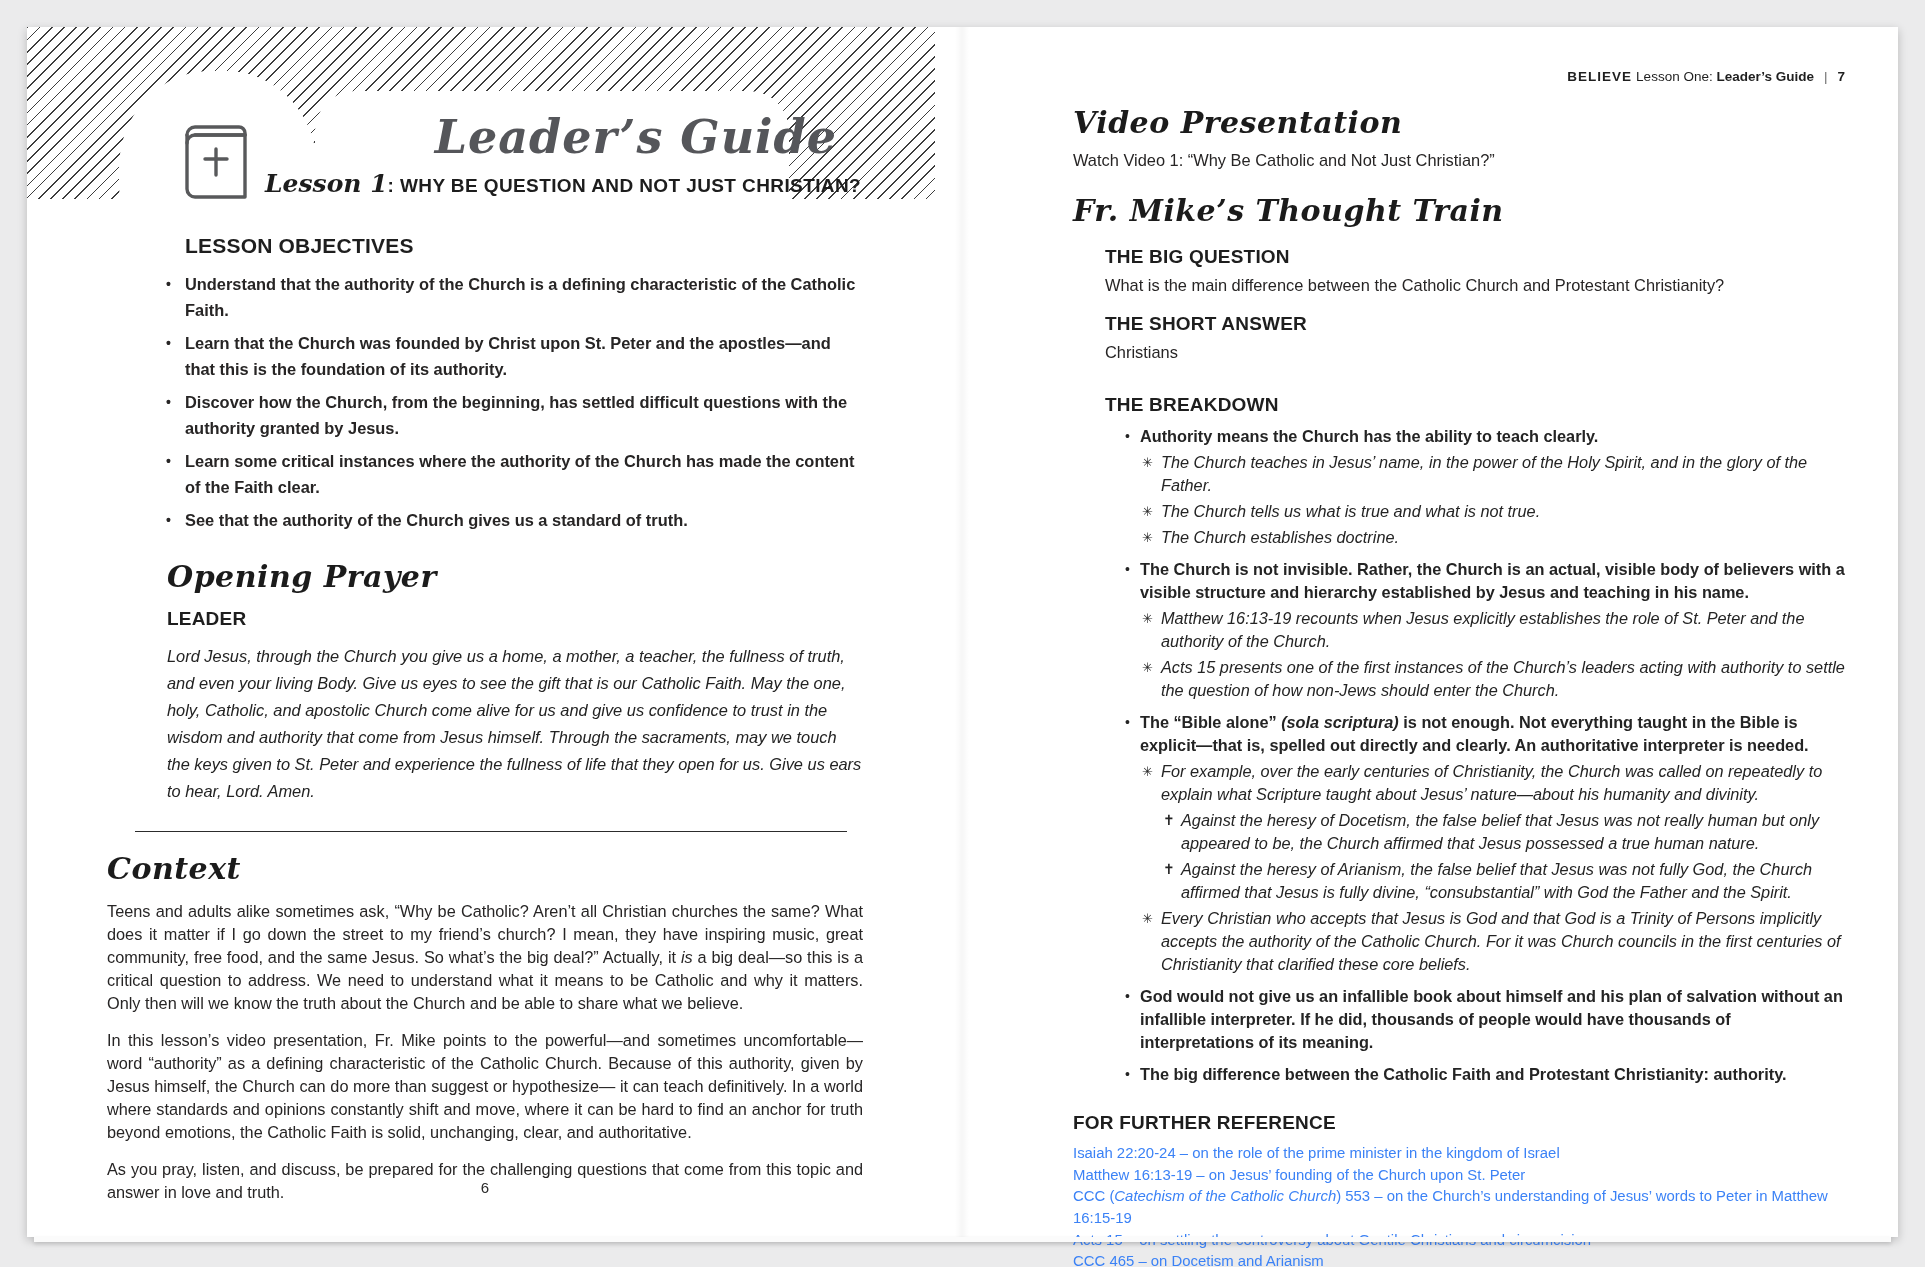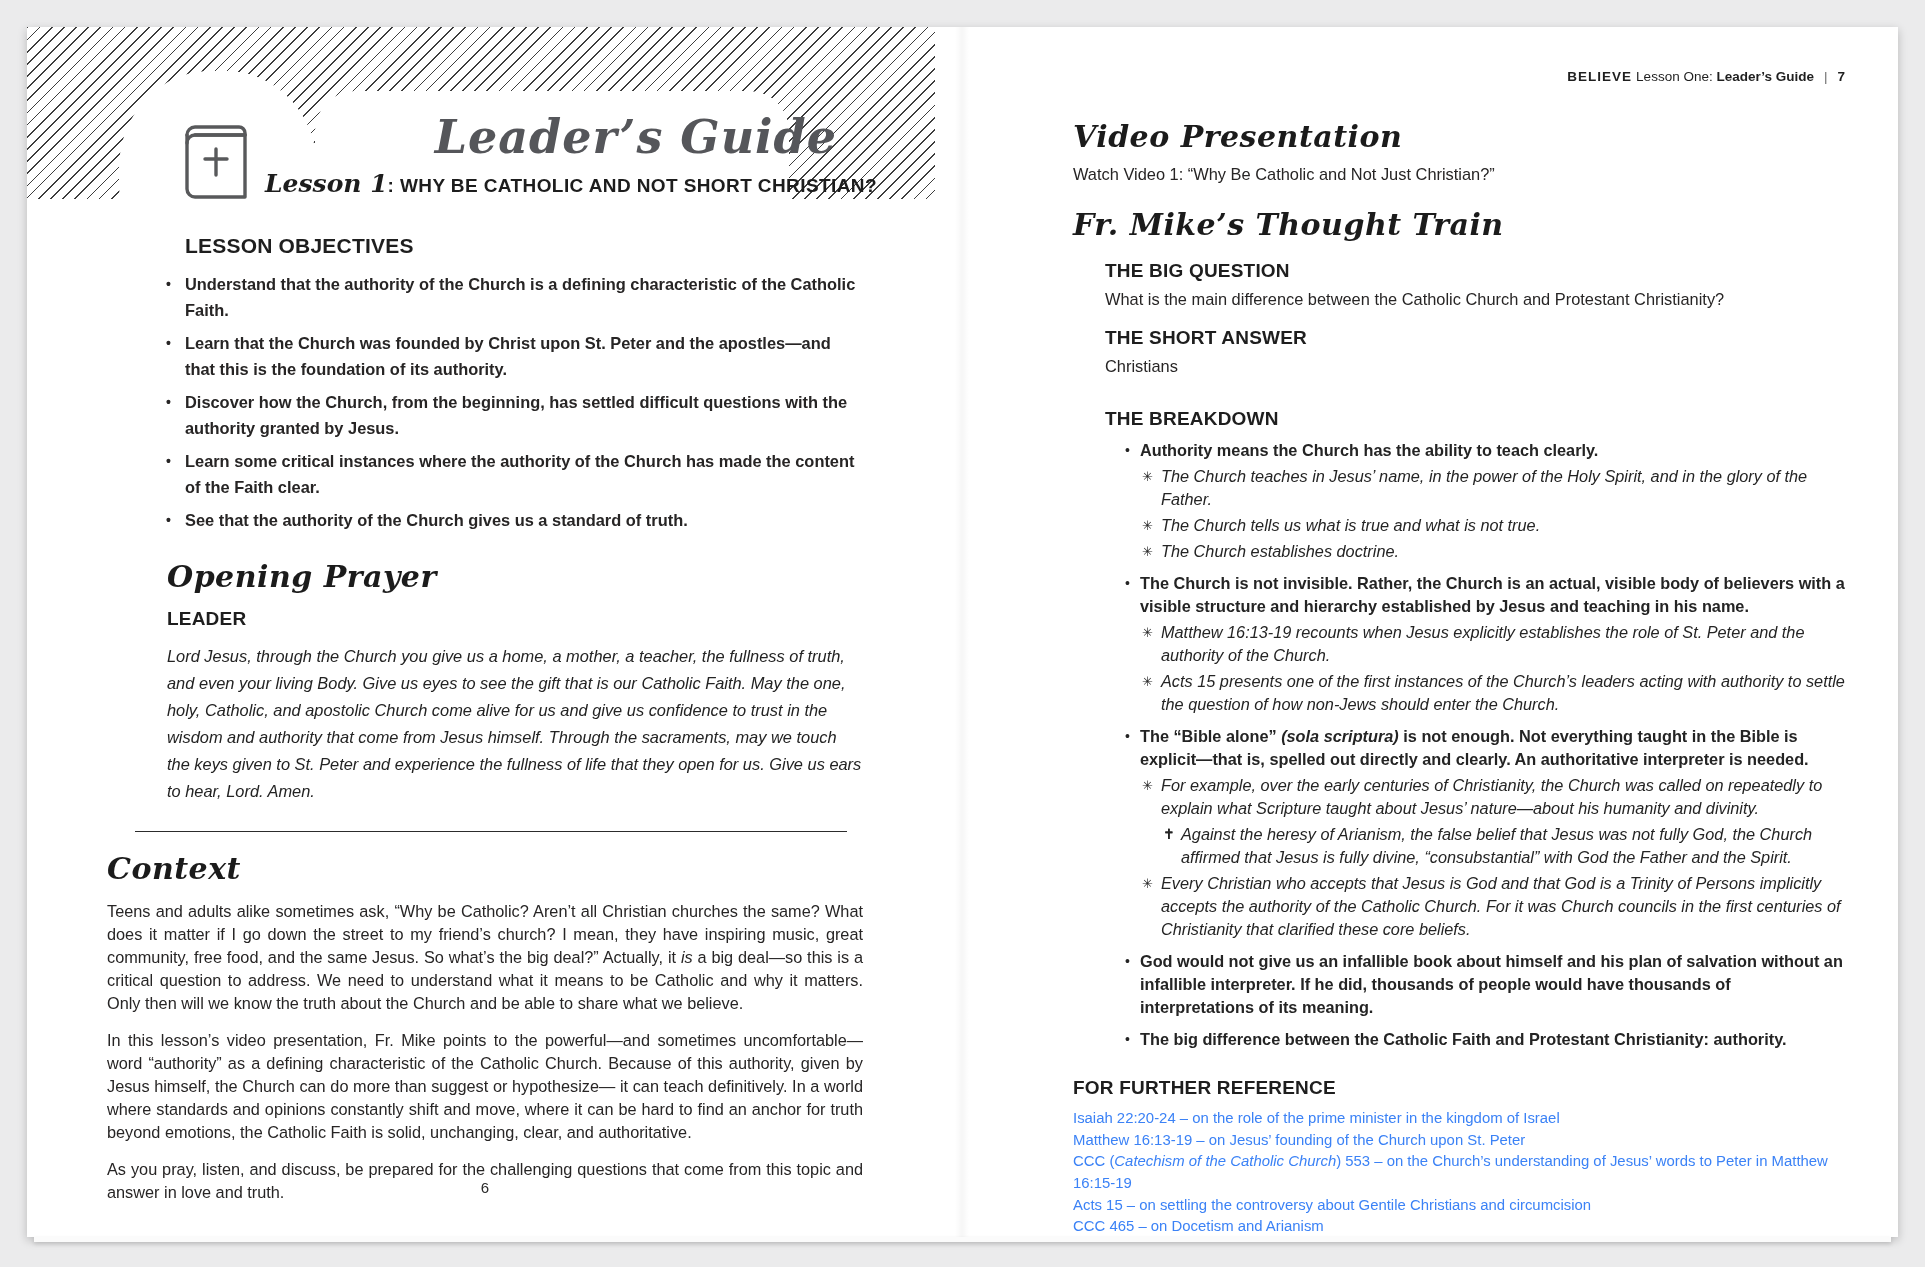--- a/index.html
+++ b/index.html
@@ -60,21 +60,21 @@
   .context{margin-top:20px;}
   .context-paras p{font-size:16.3px;line-height:23px;margin:14px 0 0 0;text-align:justify;}
   .pagenum-left{position:absolute;left:80px;top:1152px;width:756px;text-align:center;font-size:15px;color:#2a2a2a;}
 
   
   .r-col{position:absolute;left:1046px;top:42px;width:772px;}
   .r-header{text-align:right;font-size:13.5px;color:#1f1f1f;white-space:nowrap;}
   .r-header .brand{font-weight:700;letter-spacing:1px;margin-right:4px;}
   .r-header .bold{font-weight:700;}
   .r-header .sep{margin:0 10px;color:#6a6a6a;}
-  .video{margin-top:36px;}
+  .video{margin-top:22px;}
   .video p{font-size:16.4px;margin:10px 0 0 0;}
   .train{margin-top:24px;}
   .train-body{margin-left:32px;margin-top:14px;}
   .train-body .caps-h{margin-top:18px;}
   .train-body .answer,.train-body .question{font-size:16.4px;margin-top:7px;}
   .bd-head{margin-top:32px !important;}
   .bullets{margin-top:6px;}
   .b{position:relative;font-size:16.3px;line-height:23px;color:#242424;}
   .b .mk{position:absolute;top:0;}
   .b.l1{padding-left:35px;margin-top:9px;font-weight:700;}
@@ -102,21 +102,21 @@
       <path d="M8 16 v54 a8 8 0 0 0 8 8 h50 v-62"></path>
       <path d="M8 16 a8 8 0 0 1 8 -8 h44 a6 6 0 0 1 6 6 v2 h-50 a8 8 0 0 0 -8 8"></path>
       <line x1="16" y1="16" x2="66" y2="16"></line>
       <line x1="37" y1="30" x2="37" y2="56"></line>
       <line x1="26" y1="40" x2="48" y2="40"></line>
     </svg>
 
     <div class="title-block">
       <div class="title-script">Leader’s Guide</div>
       <div class="lesson-line">
-        <span class="lesson-script">Lesson 1</span><span class="lesson-caps">: WHY BE CATHOLIC AND NOT SHORT CHRISTIAN?</span>
+        <span class="lesson-script">Lesson 1</span><span class="lesson-caps">: WHY BE QUESTION AND NOT JUST CHRISTIAN?</span>
       </div>
     </div>
 
     <div class="l-col">
       <div class="objectives">
         <div class="caps-h">LESSON OBJECTIVES</div>
         <ul class="obj-list" id="objectives-list">
             <li><span class="mk">•</span><span>Understand that the authority of the Church is a defining characteristic of the Catholic Faith.</span></li>
             <li><span class="mk">•</span><span>Learn that the Church was founded by Christ upon St. Peter and the apostles—and that this is the foundation of its authority.</span></li>
             <li><span class="mk">•</span><span>Discover how the Church, from the beginning, has settled difficult questions with the authority granted by Jesus.</span></li>
@@ -172,21 +172,21 @@
         <div class="bullets" id="breakdown-list">
             <div class="b l1"><span class="mk">•</span><span><span>Authority means the Church has the ability to teach clearly.</span></span></div>
             <div class="b l2"><span class="mk">✳</span><span><span>The Church teaches in Jesus’ name, in the power of the Holy Spirit, and in the glory of the Father.</span></span></div>
             <div class="b l2"><span class="mk">✳</span><span><span>The Church tells us what is true and what is not true.</span></span></div>
             <div class="b l2"><span class="mk">✳</span><span><span>The Church establishes doctrine.</span></span></div>
             <div class="b l1"><span class="mk">•</span><span><span>The Church is not invisible. Rather, the Church is an actual, visible body of believers with a visible structure and hierarchy established by Jesus and teaching in his name.</span></span></div>
             <div class="b l2"><span class="mk">✳</span><span><span>Matthew 16:13-19 recounts when Jesus explicitly establishes the role of St. Peter and the authority of the Church.</span></span></div>
             <div class="b l2"><span class="mk">✳</span><span><span>Acts 15 presents one of the first instances of the Church’s leaders acting with authority to settle the question of how non-Jews should enter the Church.</span></span></div>
             <div class="b l1"><span class="mk">•</span><span><span>The “Bible alone” </span><em>(sola scriptura)</em><span> is not enough. Not everything taught in the Bible is explicit—that is, spelled out directly and clearly. An authoritative interpreter is needed.</span></span></div>
             <div class="b l2"><span class="mk">✳</span><span><span>For example, over the early centuries of Christianity, the Church was called on repeatedly to explain what Scripture taught about Jesus’ nature—about his humanity and divinity.</span></span></div>
-            <div class="b l3"><span class="mk">✝</span></div>
+            <div class="b l3"><span class="mk">✝</span><span><span>Against the heresy of Docetism, the false belief that Jesus was not really human but only appeared to be, the Church affirmed that Jesus possessed a true human nature.</span></span></div>
             <div class="b l3"><span class="mk">✝</span><span><span>Against the heresy of Arianism, the false belief that Jesus was not fully God, the Church affirmed that Jesus is fully divine, “consubstantial” with God the Father and the Spirit.</span></span></div>
             <div class="b l2"><span class="mk">✳</span><span><span>Every Christian who accepts that Jesus is God and that God is a Trinity of Persons implicitly accepts the authority of the Catholic Church. For it was Church councils in the first centuries of Christianity that clarified these core beliefs.</span></span></div>
             <div class="b l1"><span class="mk">•</span><span><span>God would not give us an infallible book about himself and his plan of salvation without an infallible interpreter. If he did, thousands of people would have thousands of interpretations of its meaning.</span></span></div>
             <div class="b l1"><span class="mk">•</span><span><span>The big difference between the Catholic Faith and Protestant Christianity: authority.</span></span></div>
           </div>
       </div>
     </div>
 
     <div class="further">
       <div class="caps-h">FOR FURTHER REFERENCE</div>

